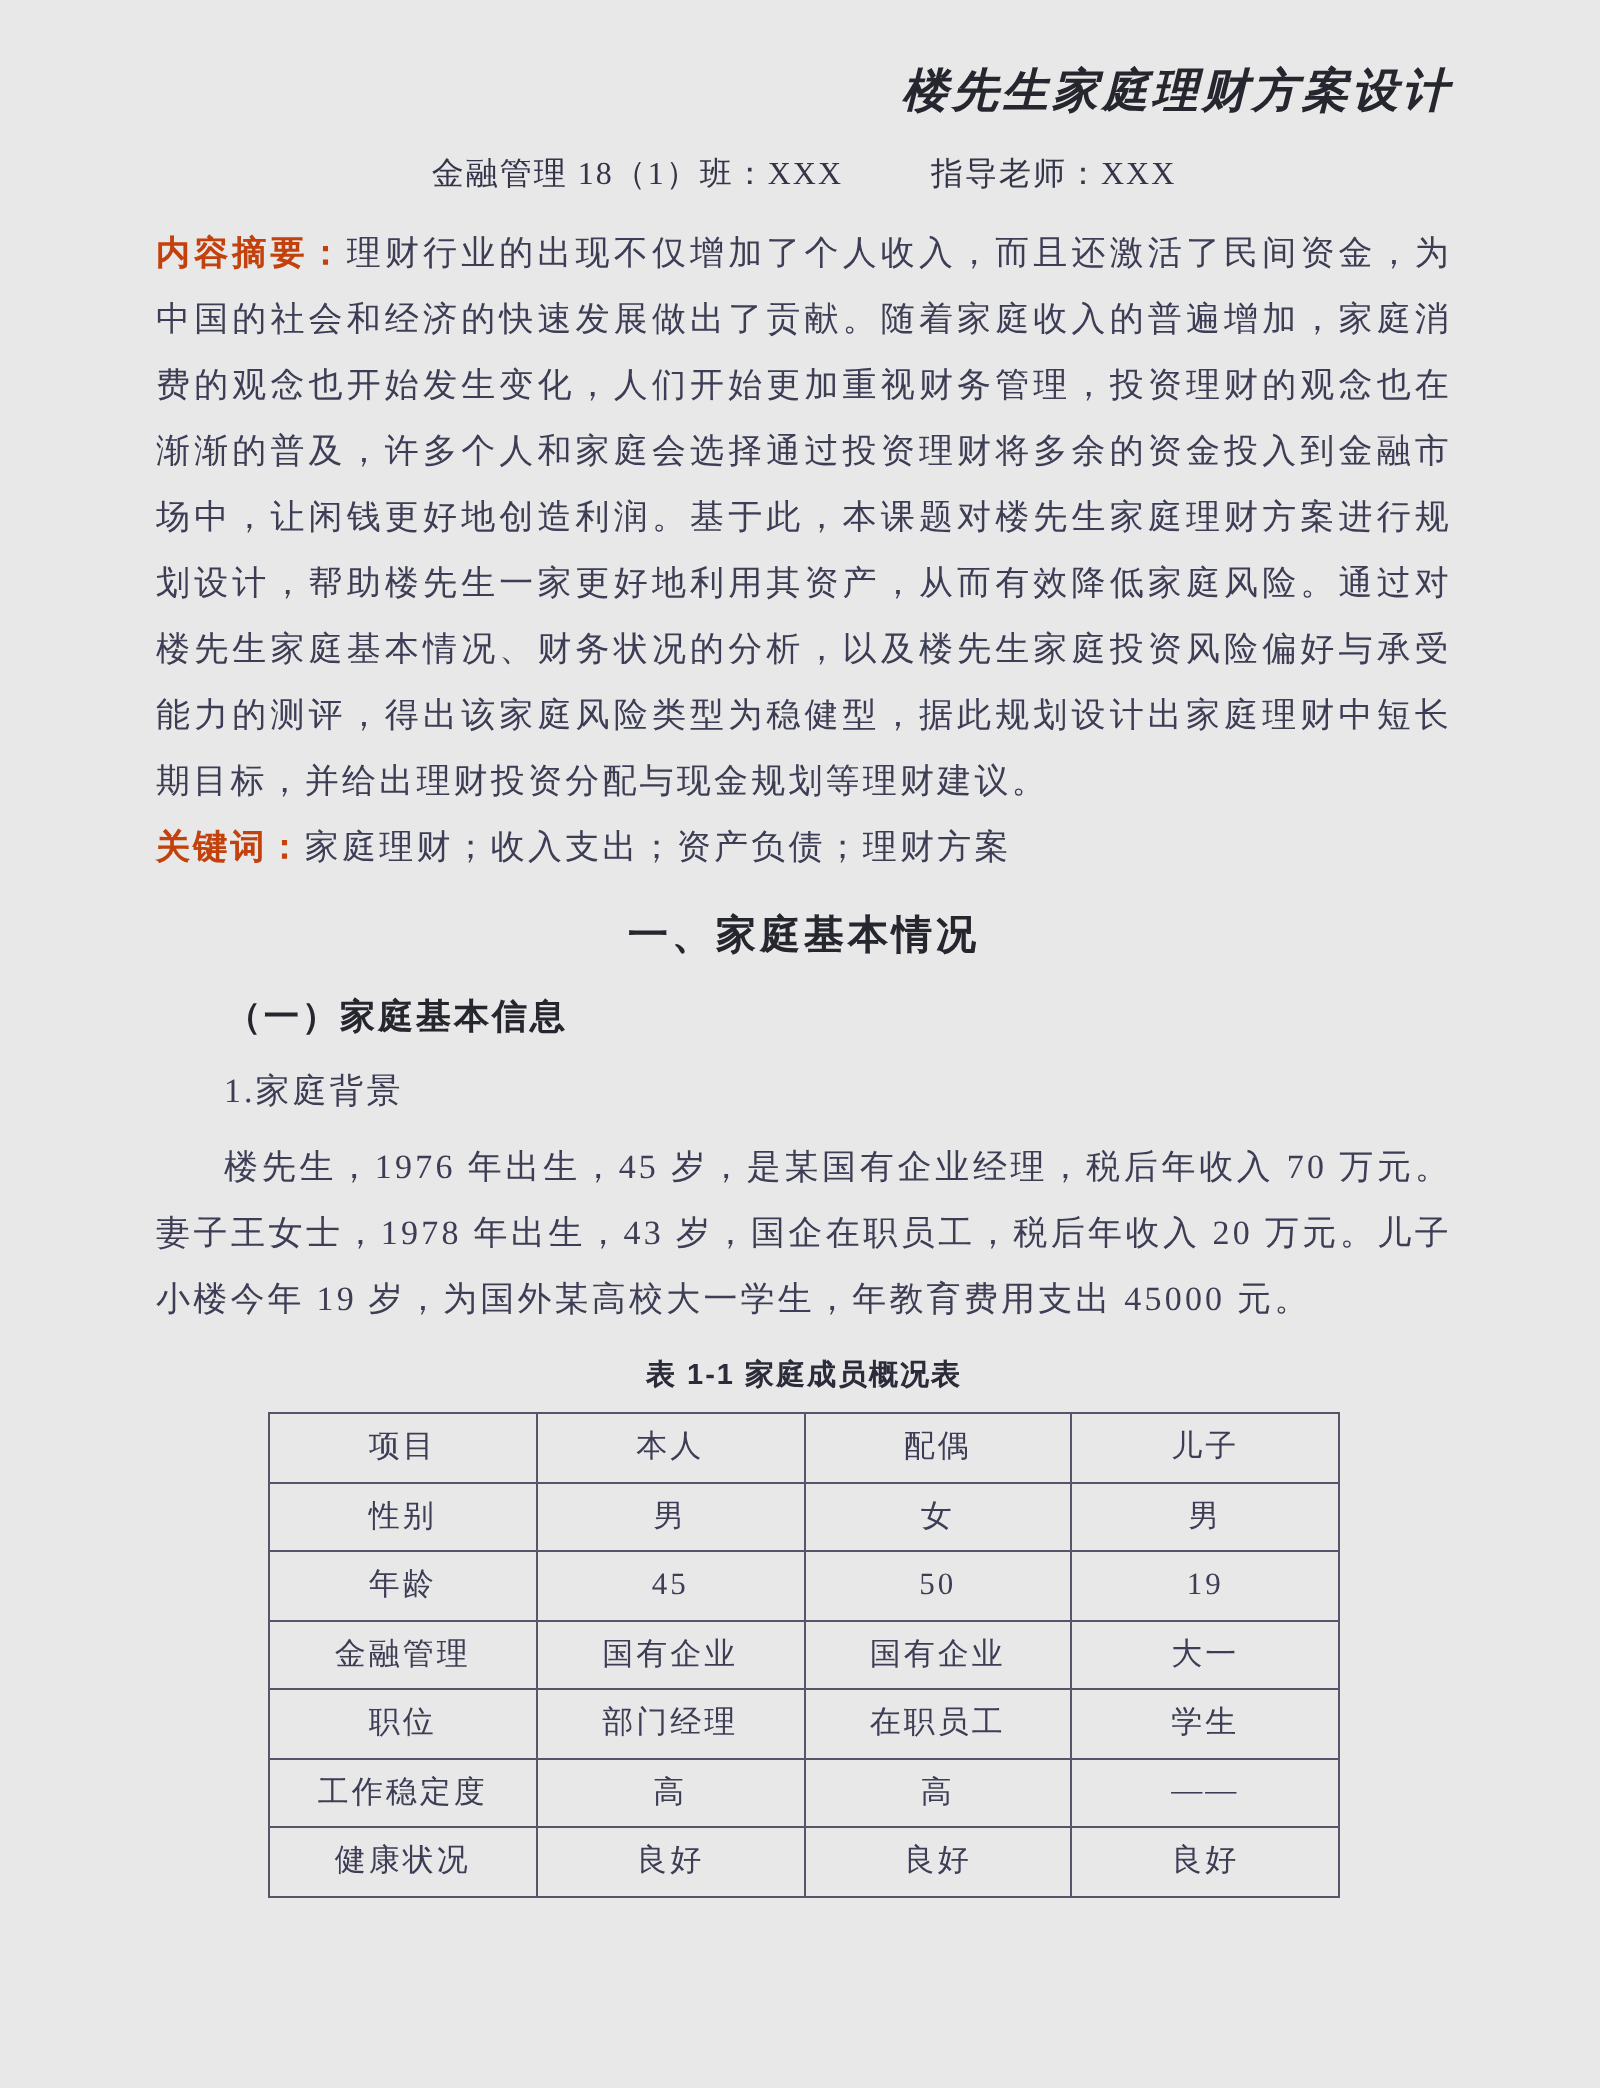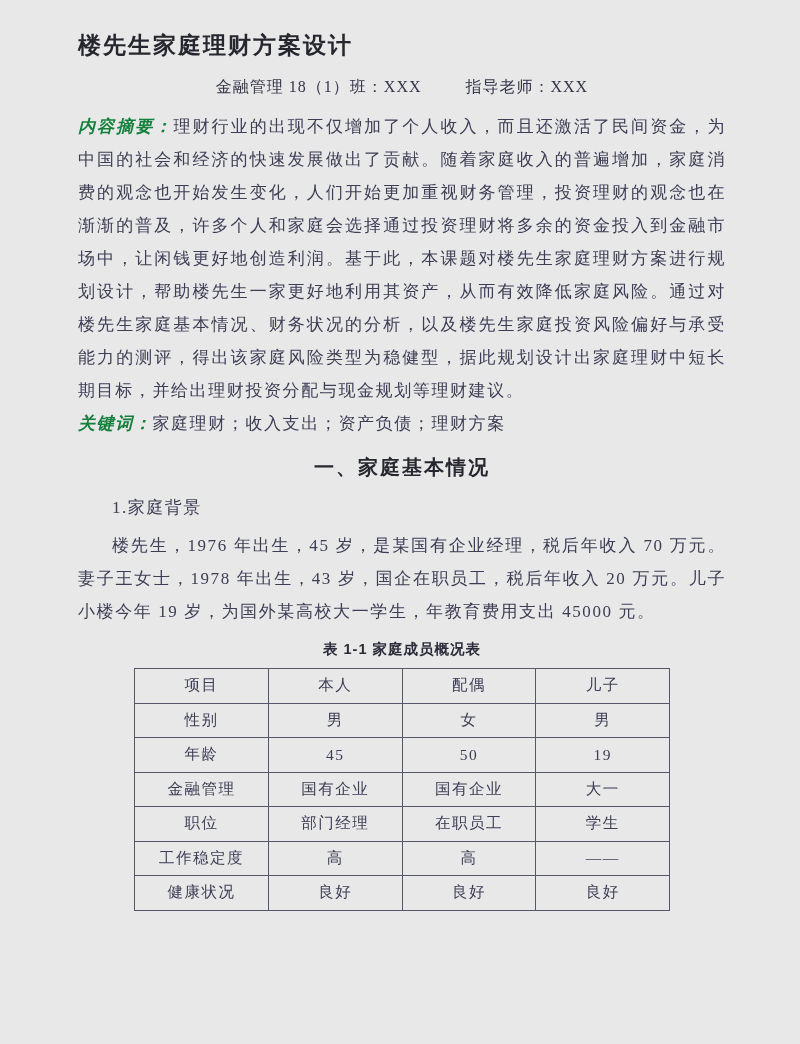--- a/index.html
+++ b/index.html
@@ -7,42 +7,43 @@
     position:relative;
     width:800px; height:1044px;
     background:#e8e8e8;
     box-sizing:border-box;
     padding:24px 74px 0 78px;
     font-family:"Liberation Serif","DejaVu Serif",serif;
     color:#3d3d55;
     overflow:hidden;
   }
   .title {
-    text-align:left;
+    text-align:right;
     font-size:23px; font-weight:bold;
     color:#26262f;
     letter-spacing:2px;
     margin:6px 0 16px 0;
+    font-style:italic;
   }
   .byline {
     text-align:center;
     font-size:16px;
     color:#35354a;
     margin:0 0 12px 0;
     letter-spacing:1px;
   }
   .byline .gap { display:inline-block; width:44px; }
   .para {
     font-size:17px;
     line-height:33px;
     letter-spacing:1.6px;
     text-align:justify;
     margin:0;
   }
-  .para b, .kw b { color:#15803d;font-style:italic; }
+  .para b, .kw b { color:#c2410c; }
   .kw {
     font-size:17px;
     line-height:33px;
     letter-spacing:1.6px;
     margin:0;
   }
   .h2 {
     text-align:center;
     font-size:20px; font-weight:bold;
     color:#26262f;
@@ -102,20 +103,21 @@
   <div class="byline">
     <span>金融管理 18（1）班：XXX</span><span class="gap"></span><span>指导老师：XXX</span>
   </div>
 
   <p class="para"><b>内容摘要：</b><span>理财行业的出现不仅增加了个人收入，而且还激活了民间资金，为中国的社会和经济的快速发展做出了贡献。随着家庭收入的普遍增加，家庭消费的观念也开始发生变化，人们开始更加重视财务管理，投资理财的观念也在渐渐的普及，许多个人和家庭会选择通过投资理财将多余的资金投入到金融市场中，让闲钱更好地创造利润。基于此，本课题对楼先生家庭理财方案进行规划设计，帮助楼先生一家更好地利用其资产，从而有效降低家庭风险。通过对楼先生家庭基本情况、财务状况的分析，以及楼先生家庭投资风险偏好与承受能力的测评，得出该家庭风险类型为稳健型，据此规划设计出家庭理财中短长期目标，并给出理财投资分配与现金规划等理财建议。</span></p>
 
   <p class="kw"><b>关键词：</b><span>家庭理财；收入支出；资产负债；理财方案</span></p>
 
   <div class="h2">一、家庭基本情况</div>
 
+  <div class="h3">（一）家庭基本信息</div>
 
   <div class="item">1.家庭背景</div>
 
   <p class="para body-indent">楼先生，1976 年出生，45 岁，是某国有企业经理，税后年收入 70 万元。妻子王女士，1978 年出生，43 岁，国企在职员工，税后年收入 20 万元。儿子小楼今年 19 岁，为国外某高校大一学生，年教育费用支出 45000 元。</p>
 
   <div class="tbl-caption">表 1-1 家庭成员概况表</div>
 
   <table class="members">
     <thead>
       <tr>

